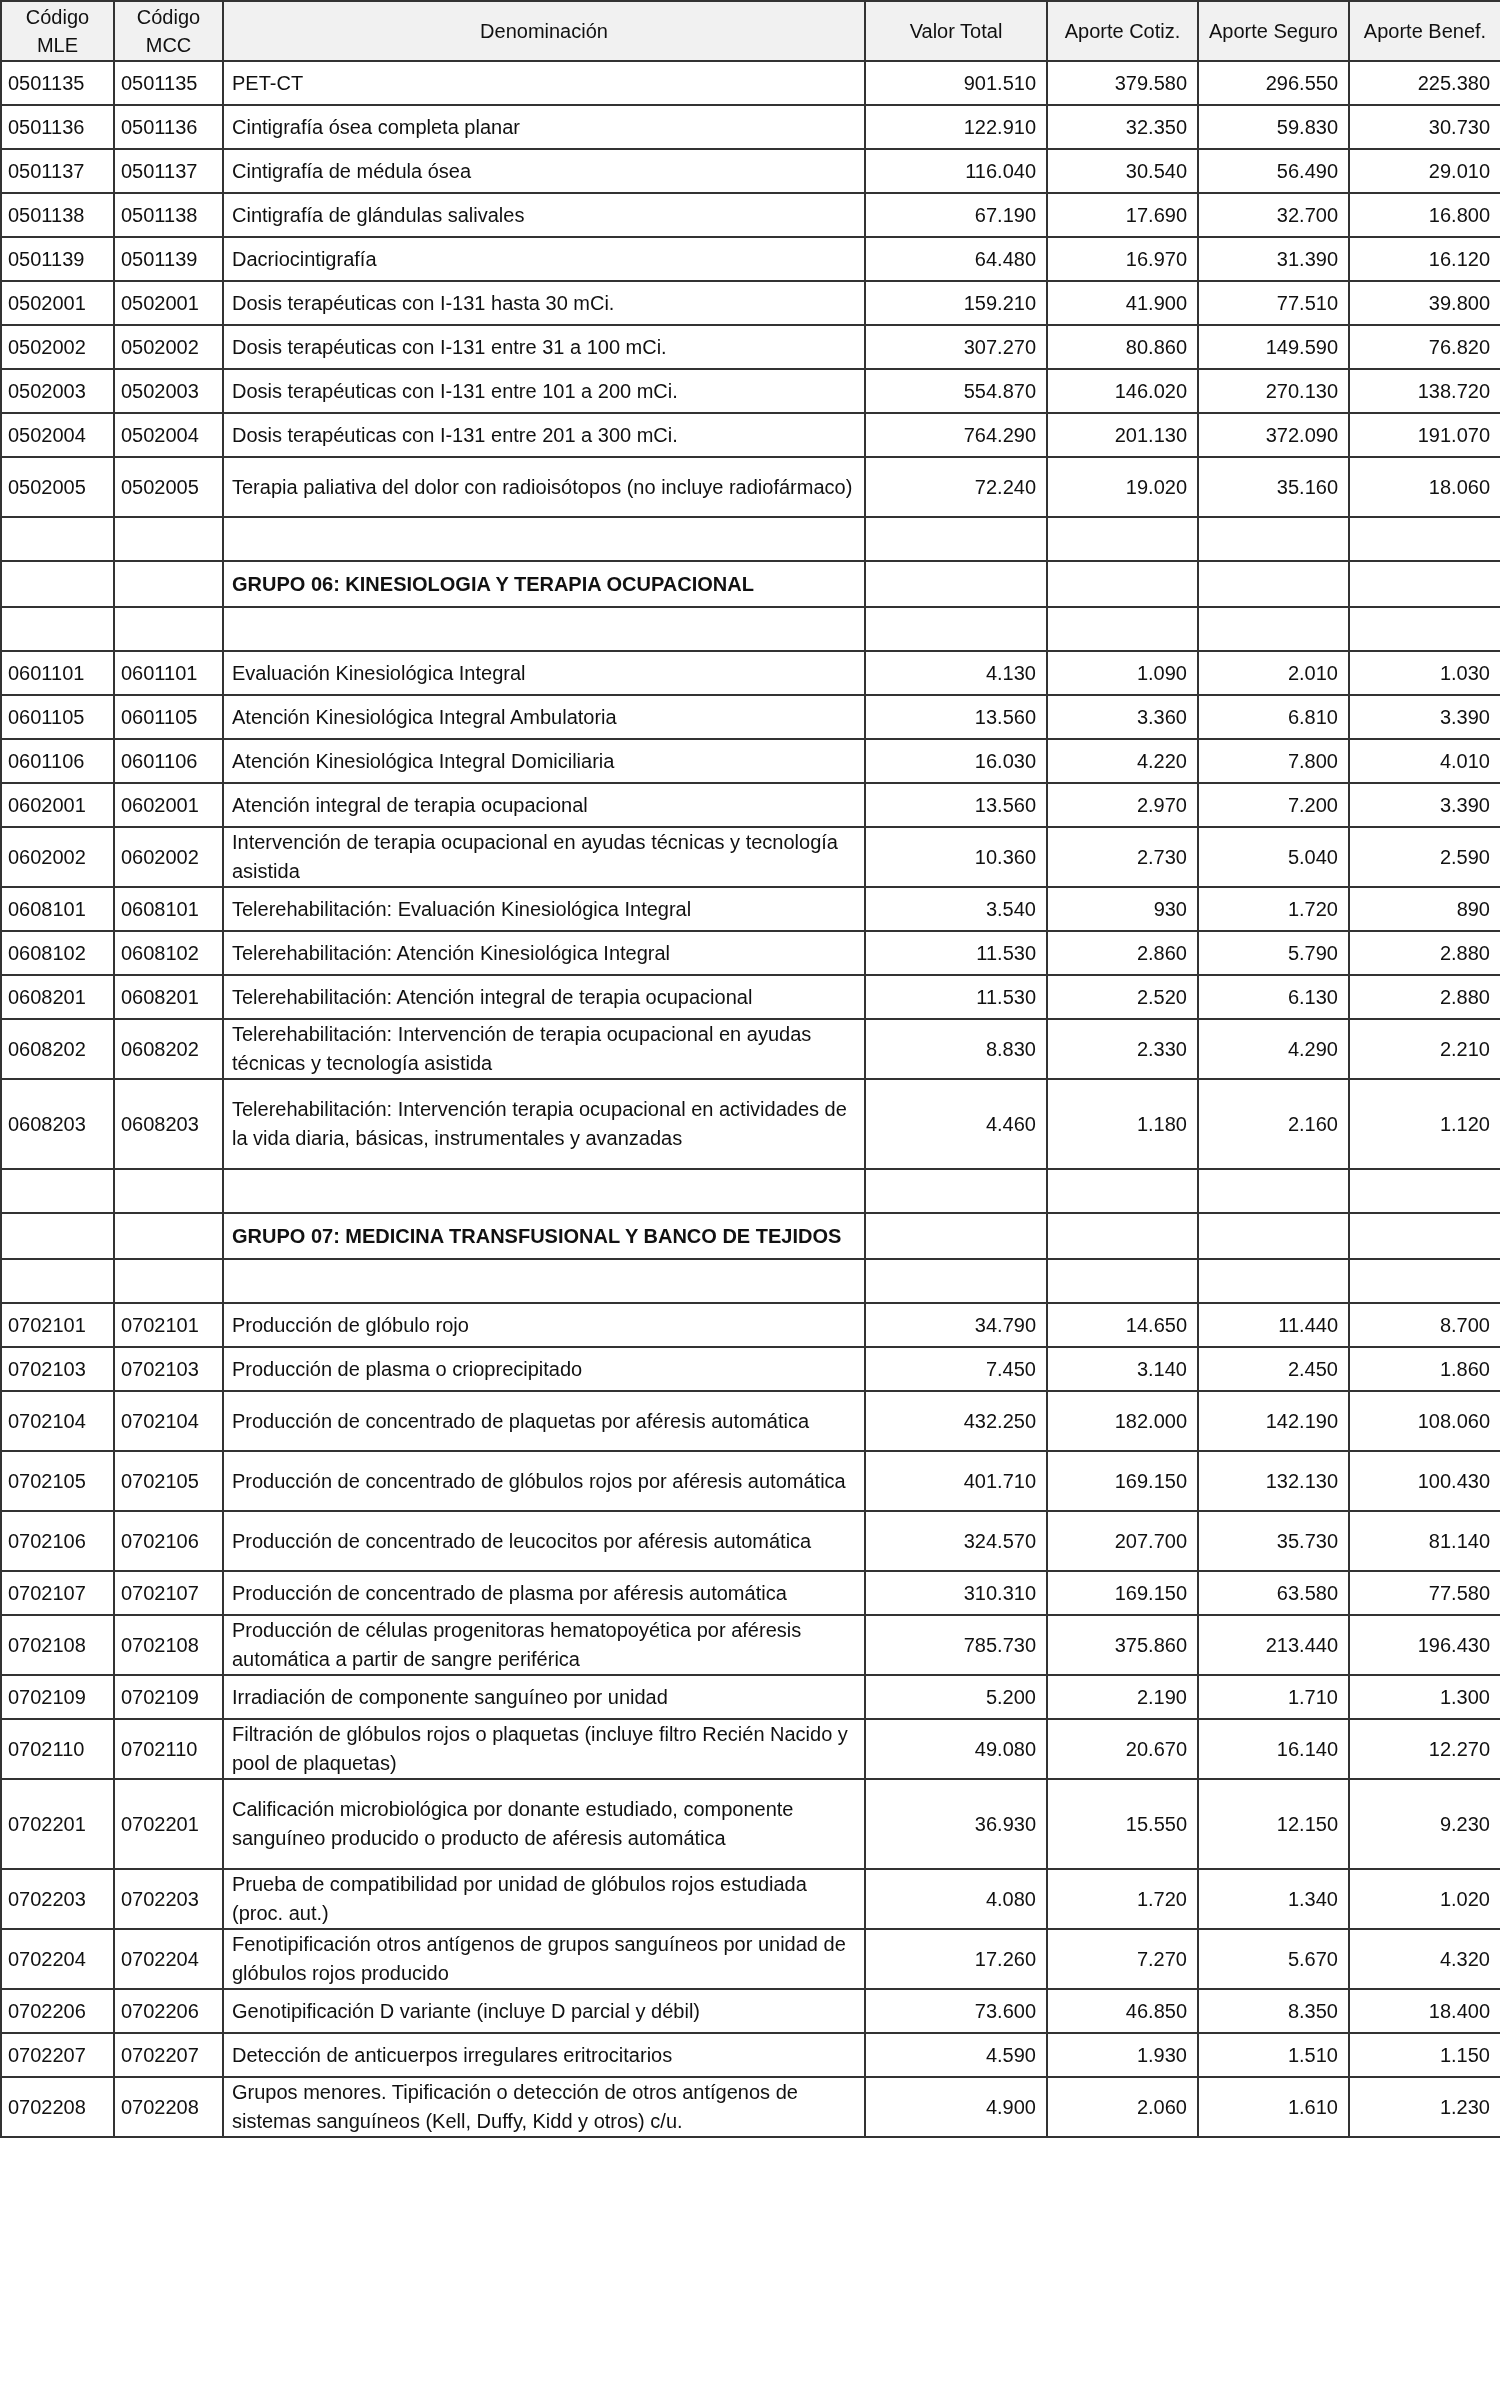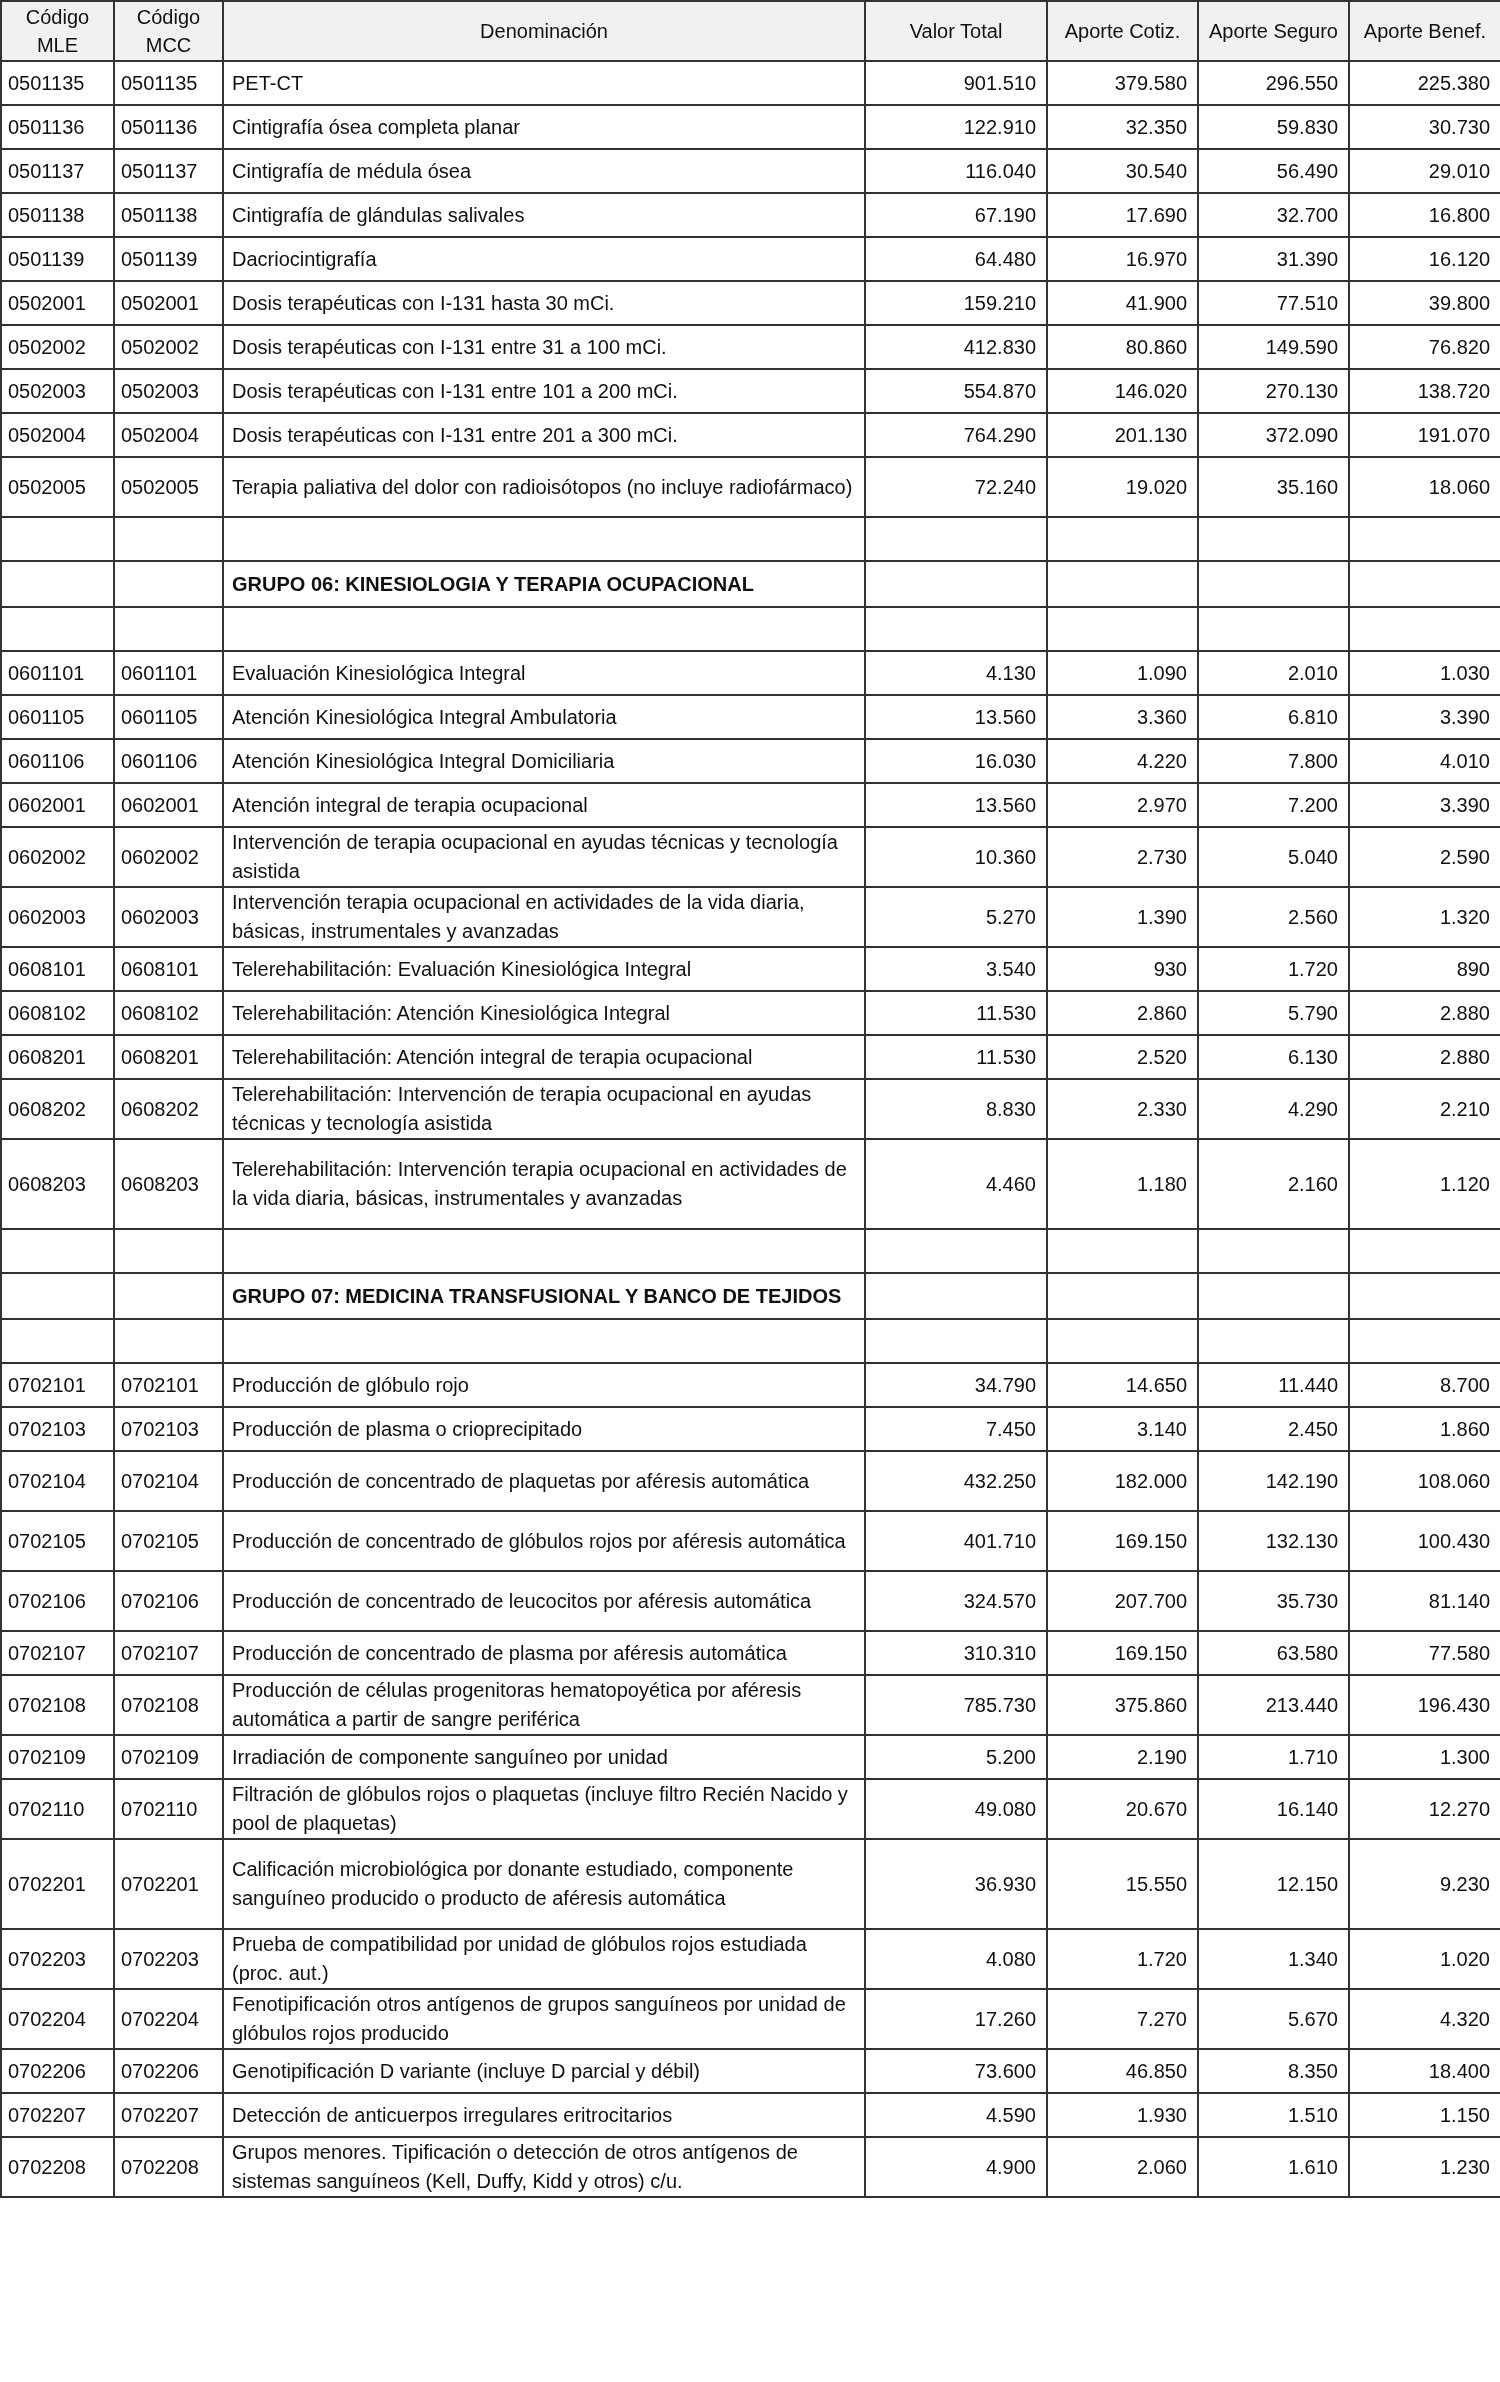--- a/index.html
+++ b/index.html
@@ -94,21 +94,21 @@
         <td>Dosis terapéuticas con I-131 hasta 30 mCi.</td>
         <td class="num">159.210</td>
         <td class="num">41.900</td>
         <td class="num">77.510</td>
         <td class="num">39.800</td>
       </tr>
       <tr class="r1">
         <td class="code">0502002</td>
         <td class="code">0502002</td>
         <td>Dosis terapéuticas con I-131 entre 31 a 100 mCi.</td>
-        <td class="num">412.830</td>
+        <td class="num">307.270</td>
         <td class="num">80.860</td>
         <td class="num">149.590</td>
         <td class="num">76.820</td>
       </tr>
       <tr class="r1">
         <td class="code">0502003</td>
         <td class="code">0502003</td>
         <td>Dosis terapéuticas con I-131 entre 101 a 200 mCi.</td>
         <td class="num">554.870</td>
         <td class="num">146.020</td>
@@ -197,29 +197,20 @@
         <td class="num">3.390</td>
       </tr>
       <tr class="r2">
         <td class="code">0602002</td>
         <td class="code">0602002</td>
         <td>Intervención de terapia ocupacional en ayudas técnicas y tecnología asistida</td>
         <td class="num">10.360</td>
         <td class="num">2.730</td>
         <td class="num">5.040</td>
         <td class="num">2.590</td>
-      </tr>
-      <tr class="r2">
-        <td class="code">0602003</td>
-        <td class="code">0602003</td>
-        <td>Intervención terapia ocupacional en actividades de la vida diaria, básicas, instrumentales y avanzadas</td>
-        <td class="num">5.270</td>
-        <td class="num">1.390</td>
-        <td class="num">2.560</td>
-        <td class="num">1.320</td>
       </tr>
       <tr class="r1">
         <td class="code">0608101</td>
         <td class="code">0608101</td>
         <td>Telerehabilitación: Evaluación Kinesiológica Integral</td>
         <td class="num">3.540</td>
         <td class="num">930</td>
         <td class="num">1.720</td>
         <td class="num">890</td>
       </tr>

